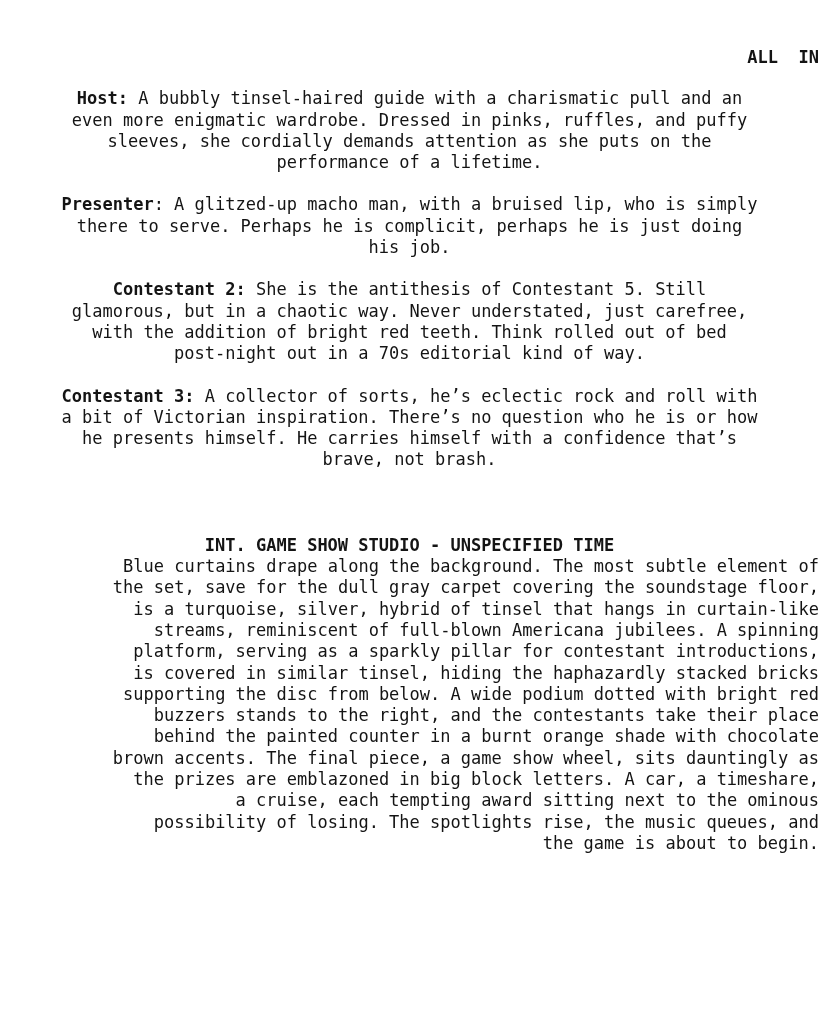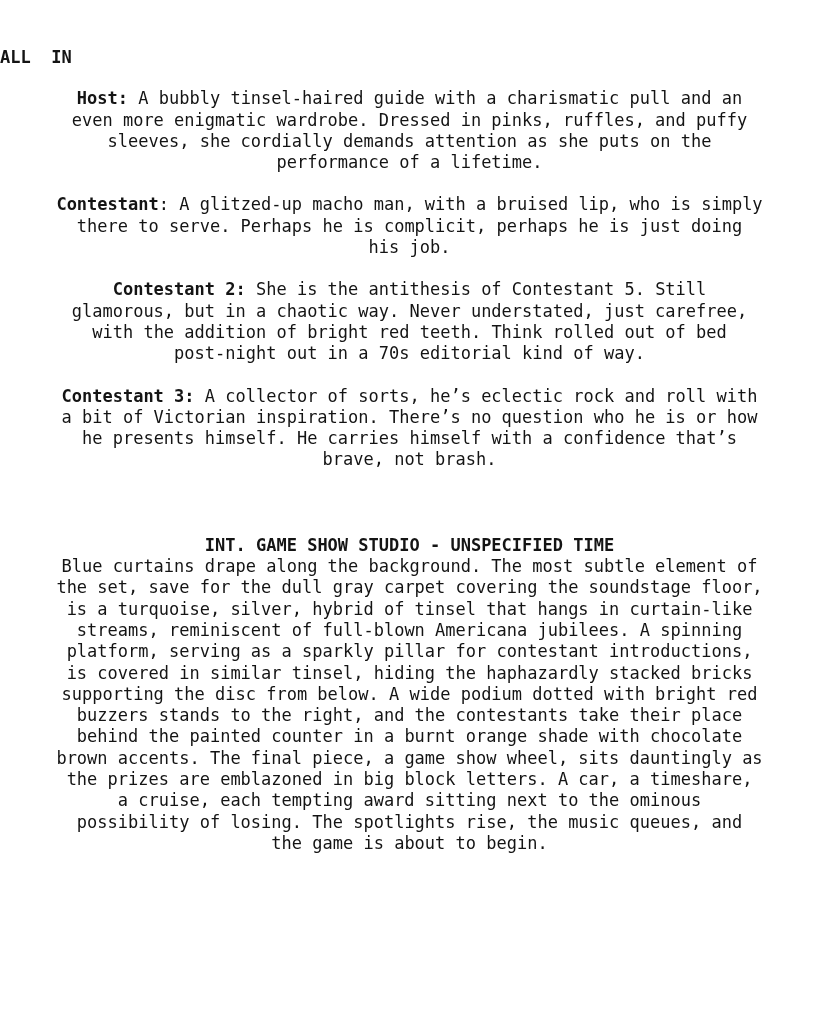--- a/index.html
+++ b/index.html
@@ -16,21 +16,21 @@
     box-sizing: border-box;
     padding-top: 47px;
     font-family: "DejaVu Sans Mono", "Liberation Mono", monospace;
     font-size: 17px;
     line-height: 21.3px;
     color: #141414;
     overflow: hidden;
   }
   .doc-title {
     margin: 0 0 20px 0;
-    text-align: left;
+    text-align: right;
     font-size: 17px;
     font-weight: bold;
     white-space: pre;
     letter-spacing: 0;
   }
   .para {
     margin: 16px;
     text-align: center;
     white-space: pre-line;
   }
@@ -42,38 +42,38 @@
   }
   .scene {
     margin-top: 64px;
   }
   .scene-heading {
     text-align: center;
     font-weight: bold;
     white-space: pre;
   }
   .scene-desc {
-    text-align: center;
+    text-align: right;
     white-space: pre-line;
   }
 </style>
 </head>
 <body>
 
 <div class="page">
 
   <h1 class="doc-title">ALL  IN</h1>
 
   <div>
     <p class="para"><b class="char-label">Host:</b><span> A bubbly tinsel-haired guide with a charismatic pull and an
 even more enigmatic wardrobe. Dressed in pinks, ruffles, and puffy
 sleeves, she cordially demands attention as she puts on the
 performance of a lifetime.</span></p>
 
-    <p class="para"><b class="char-label">Contestant</b><span>: A glitzed-up macho man, with a bruised lip, who is simply
+    <p class="para"><b class="char-label">Presenter</b><span>: A glitzed-up macho man, with a bruised lip, who is simply
 there to serve. Perhaps he is complicit, perhaps he is just doing
 his job.</span></p>
 
 
     <p class="para"><b class="char-label">Contestant 2:</b><span> She is the antithesis of Contestant 5. Still
 glamorous, but in a chaotic way. Never understated, just carefree,
 with the addition of bright red teeth. Think rolled out of bed
 post-night out in a 70s editorial kind of way.</span></p>
 
     <p class="para"><b class="char-label">Contestant 3:</b><span> A collector of sorts, he’s eclectic rock and roll with

